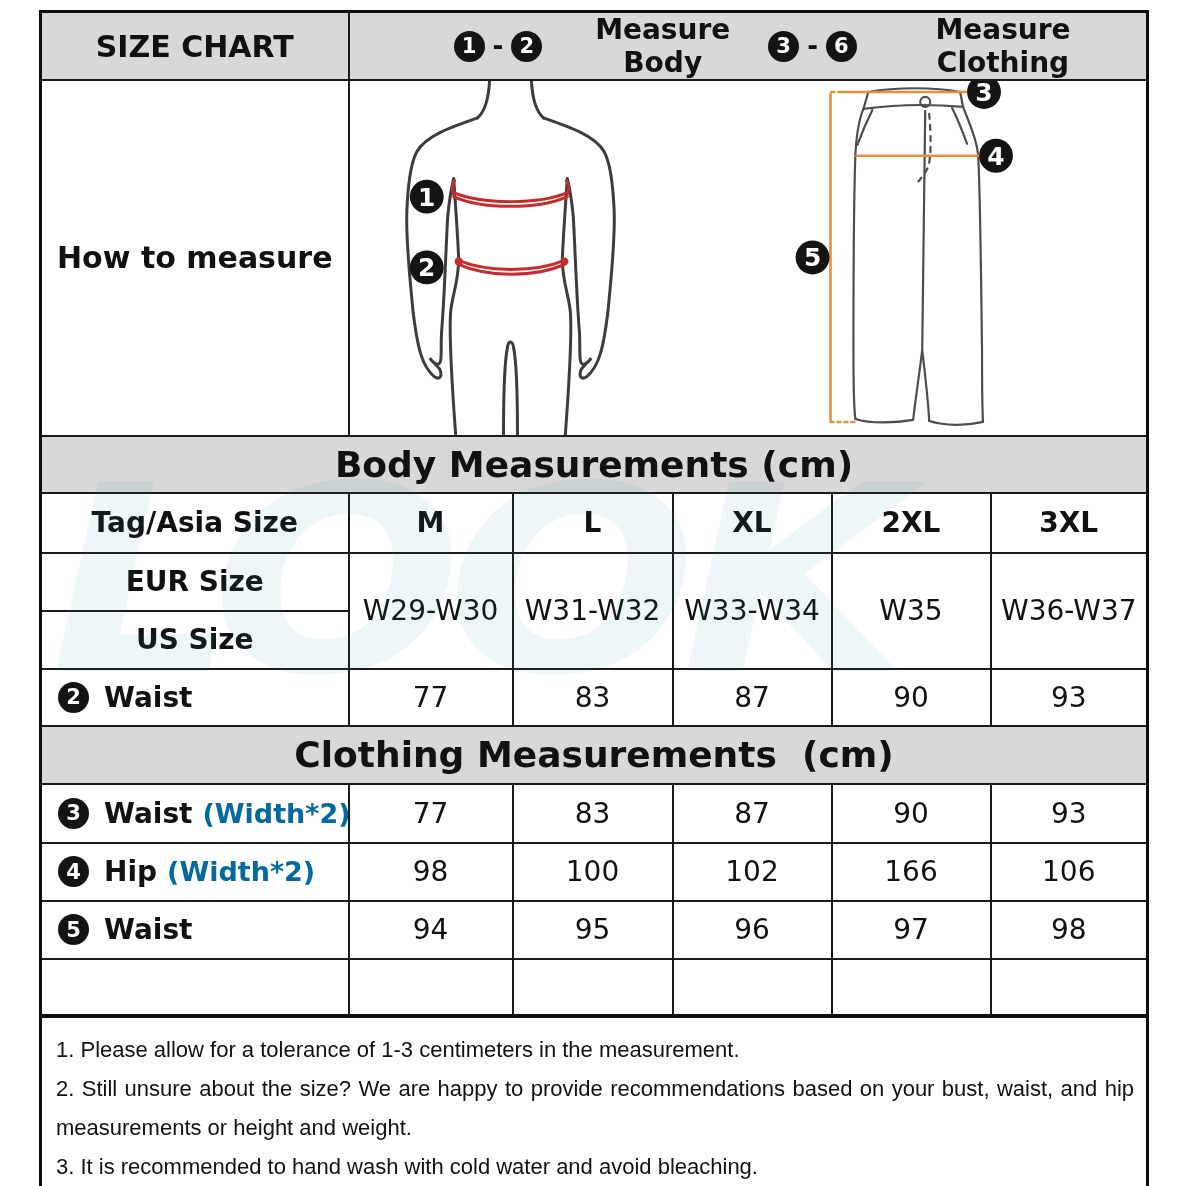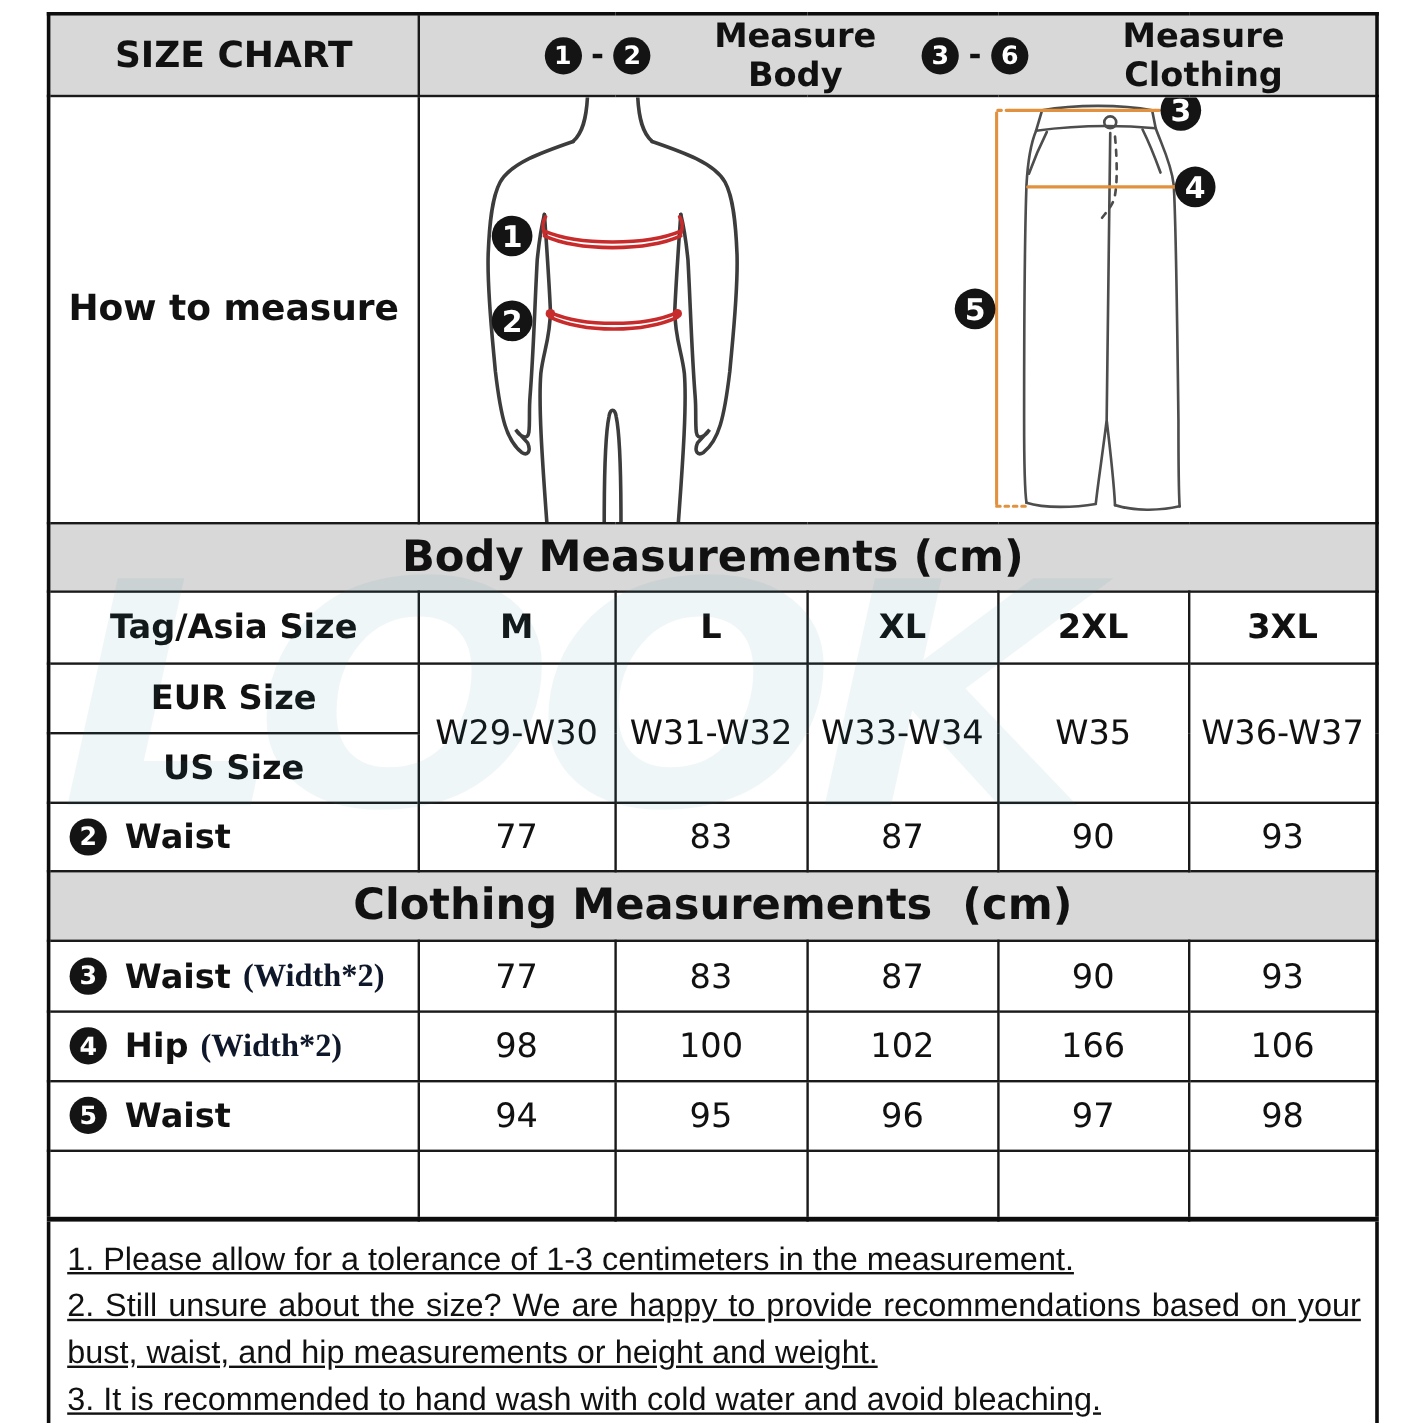--- a/index.html
+++ b/index.html
@@ -17,34 +17,34 @@
   .hdr-flex{display:flex;align-items:center;justify-content:space-between;
     padding:0 12px 0 104px;}
   .hdr-group{display:flex;align-items:center;gap:7px;font-weight:bold;font-size:28px;}
   .dash{font-weight:bold;font-size:26px;margin:0 1px;}
 
   .badge{display:inline-flex;width:31px;height:31px;border-radius:50%;background:#141414;
     color:#fff;align-items:center;justify-content:center;font-size:21px;font-weight:bold;
     flex:0 0 auto;}
   .row-label{text-align:left;font-weight:bold;}
   .row-label .inner{display:flex;align-items:center;gap:15px;padding-left:16px;}
-  .suffix{color:#0f172a;font-weight:bold;font-size:27px;white-space:nowrap;font-family:Liberation Serif, serif;}
+  .suffix{color:#0369a1;font-weight:bold;font-size:27px;white-space:nowrap;}
 
   .center-label{font-weight:bold;}
   .value{font-weight:normal;margin-top:40px;}
   .size-hd{font-weight:bold;}
   .howto{font-weight:bold;font-size:30px;}
 
   .illus-cell{position:relative;padding:0;}
   .illus-cell svg{display:block;width:100%;height:100%;}
 
   .notes-cell{border-top:4px solid #0d0d0d;text-align:left;vertical-align:top;
     padding:12px 12px 0 14px;}
-  .notes-cell p{margin:0;font-family:"Liberation Sans",sans-serif;font-size:27px;
-    line-height:39px;text-align:justify;text-decoration:underline;}
+  .notes-cell p{margin:0;font-family:"Liberation Sans",sans-serif;font-size:22px;
+    line-height:39px;text-align:justify;}
 
   .wm{position:absolute;pointer-events:none;white-space:nowrap;z-index:9;
     font-weight:bold;}
   .wm1{left:50px;top:430px;font-size:295px;font-style:italic;letter-spacing:-16px;
     color:#2e8b9a;opacity:0.07;transform:scaleY(0.88);transform-origin:top left;}
   .wm2{left:52px;top:714px;font-size:58px;letter-spacing:36px;color:#3a7b8a;
     opacity:0.10;}
 </style>
 </head>
 <body>

